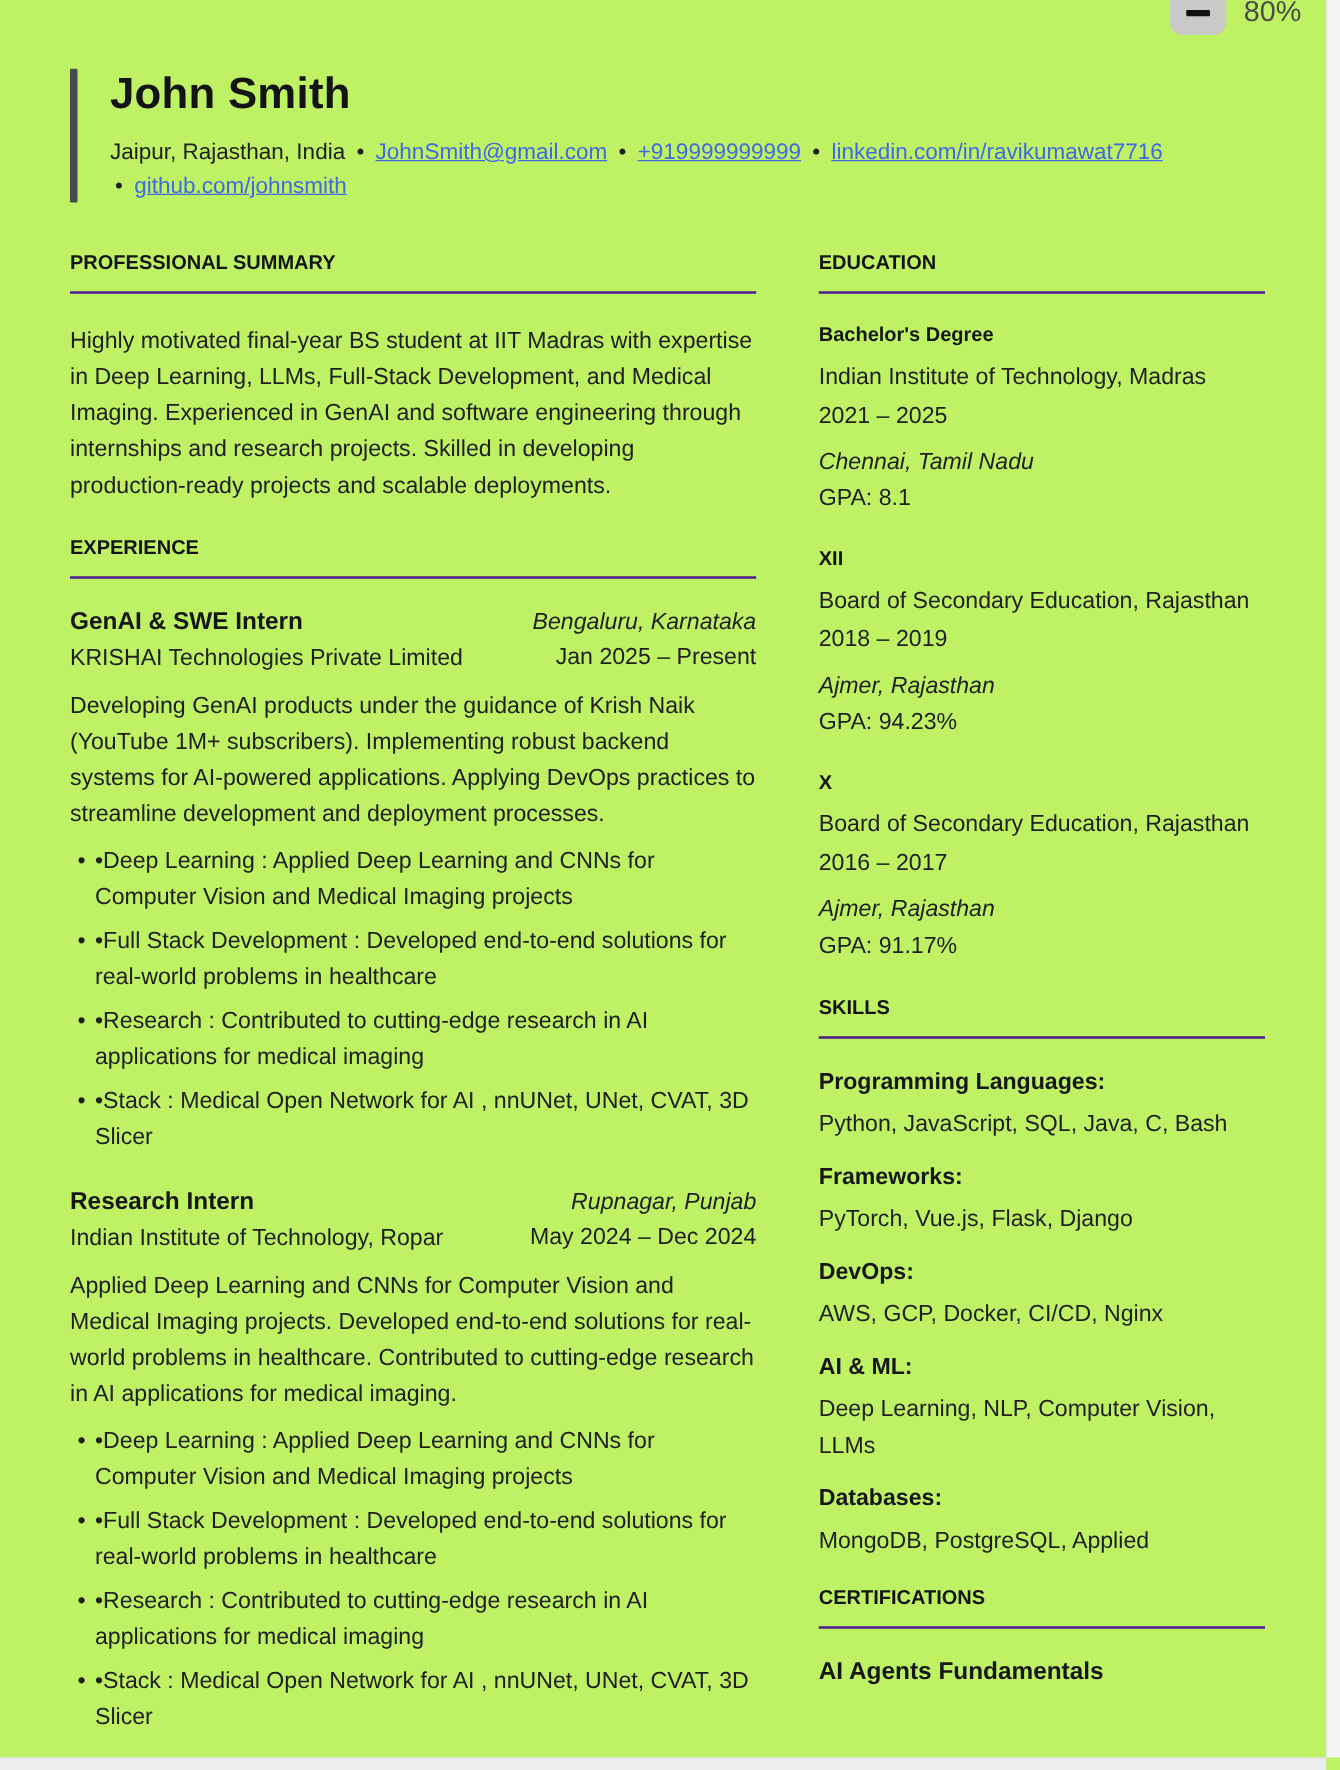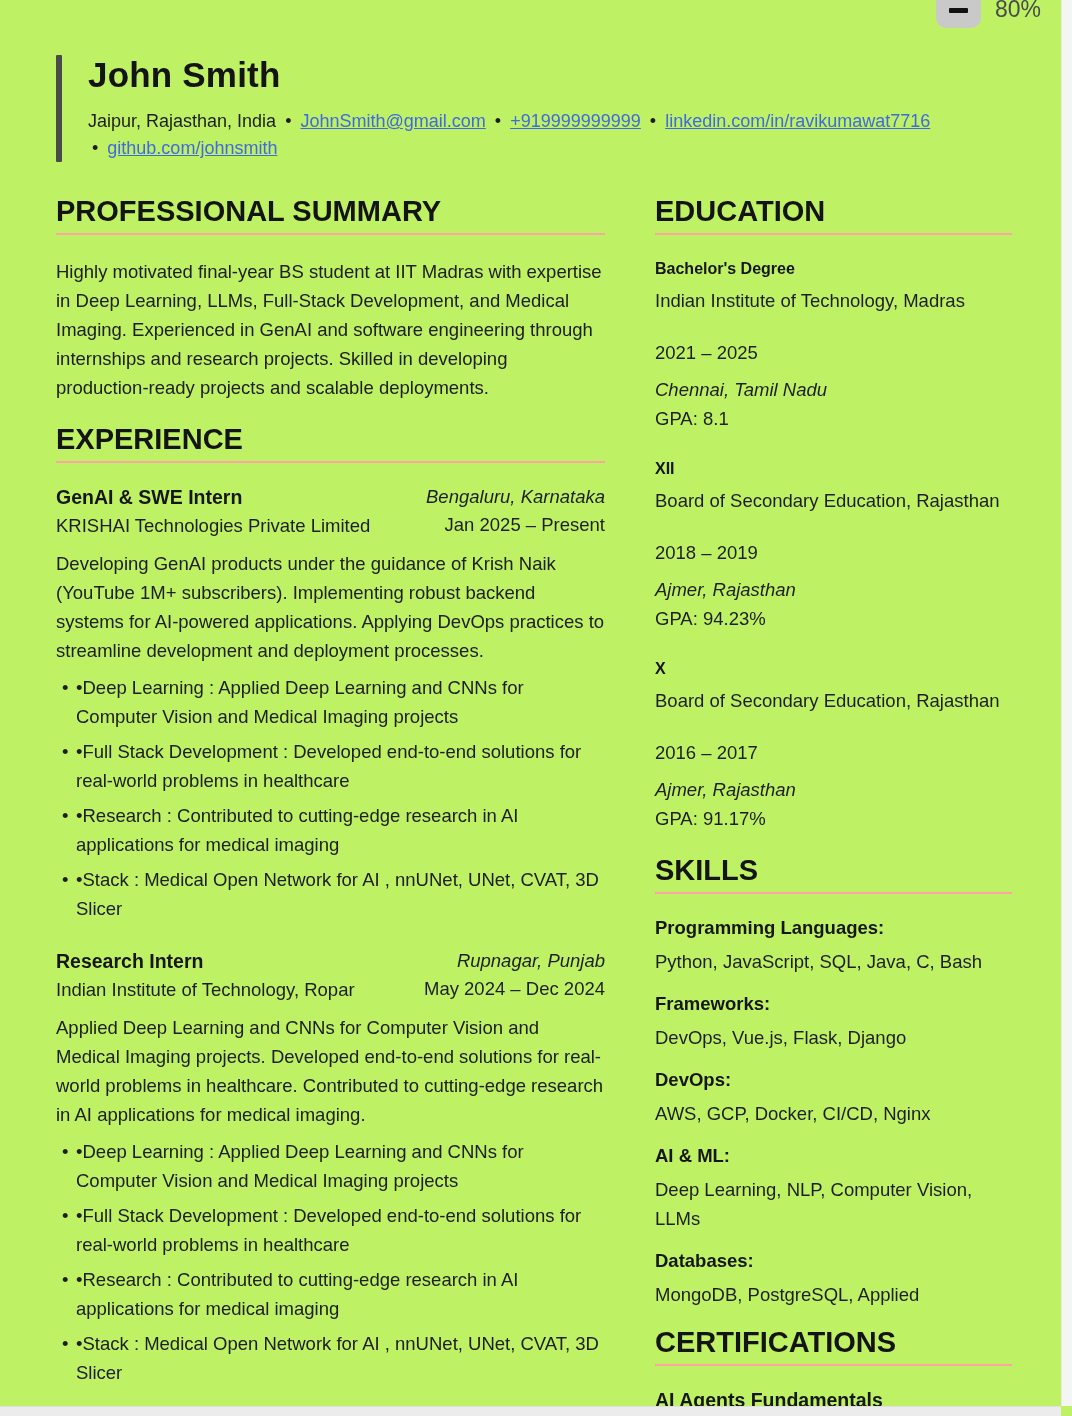--- a/index.html
+++ b/index.html
@@ -29,22 +29,22 @@
   .contact { margin-top:13px; font-size:18px; line-height:27px; color:#1e1e1e; width:860px; }
   .contact a { color:#4169e1; text-decoration:underline; cursor:pointer; }
   .sep { margin:0 4px; }
 
   
   .columns { display:flex; margin:36px 0 0 56px; }
   .col-left  { width:549px; }
   .col-right { width:357px; margin-left:50px; }
 
   h2.sec-heading {
-    font-size:29px; font-weight:bold; color:#141414; line-height:26px;
-    padding-bottom:9px; border-bottom:2px solid #fca5a5; margin-bottom:22px;
+    font-size:16px; font-weight:bold; color:#141414; line-height:26px;
+    padding-bottom:9px; border-bottom:2px solid #4c1d95; margin-bottom:22px;
   }
   .body-text { font-size:18.5px; line-height:29px; color:#202020; }
 
   
   .sec-experience { margin-top:24px; }
   .exp-entry { margin-top:26px; }
   .exp-entry:first-of-type { margin-top:0; }
   .entry-head { display:flex; justify-content:space-between; align-items:flex-start; }
   .entry-title { font-size:19.5px; font-weight:bold; line-height:24px; color:#161616; }
   .entry-company { font-size:18.5px; line-height:24px; margin-top:5px; }
@@ -55,21 +55,21 @@
   ul.bullets { list-style:none; margin-top:8px; }
   ul.bullets li { display:flex; margin-bottom:6px; }
   .bullet-marker { min-width:20px; padding-left:6px; font-size:18.5px; line-height:29px; }
   .bullet-text { font-size:18.5px; line-height:29px; color:#202020; }
   .exp-entry.partial { margin-top:22px; }
 
   
   .edu-entry { margin-bottom:26px; }
   .edu-title { font-size:16px; font-weight:bold; line-height:24px; color:#161616; margin-bottom:6px; }
   .edu-school { font-size:18.5px; line-height:28px; }
-  .edu-years { font-size:18.5px; line-height:24px; margin-top:26px; }
+  .edu-years { font-size:18.5px; line-height:24px; margin-top:5px; }
   .edu-loc { font-size:18.5px; font-style:italic; line-height:24px; margin-top:13px; }
   .edu-gpa { font-size:18.5px; line-height:24px; margin-top:5px; }
 
   
   .sec-skills { margin-top:0; }
   .skill-group { margin-bottom:16px; }
   .skill-label { font-size:18.5px; font-weight:bold; line-height:24px; color:#161616; margin-bottom:7px; }
   .skill-values { font-size:18.5px; line-height:29px; }
 
   
@@ -227,21 +227,21 @@
 
       <section class="sec-skills">
         <h2 class="sec-heading">SKILLS</h2>
 
         <div class="skill-group">
           <div class="skill-label">Programming Languages:</div>
           <div class="skill-values">Python, JavaScript, SQL, Java, C, Bash</div>
         </div>
         <div class="skill-group">
           <div class="skill-label">Frameworks:</div>
-          <div class="skill-values">DevOps, Vue.js, Flask, Django</div>
+          <div class="skill-values">PyTorch, Vue.js, Flask, Django</div>
         </div>
         <div class="skill-group">
           <div class="skill-label">DevOps:</div>
           <div class="skill-values">AWS, GCP, Docker, CI/CD, Nginx</div>
         </div>
         <div class="skill-group">
           <div class="skill-label">AI &amp; ML:</div>
           <div class="skill-values">Deep Learning, NLP, Computer Vision, LLMs</div>
         </div>
         <div class="skill-group">

